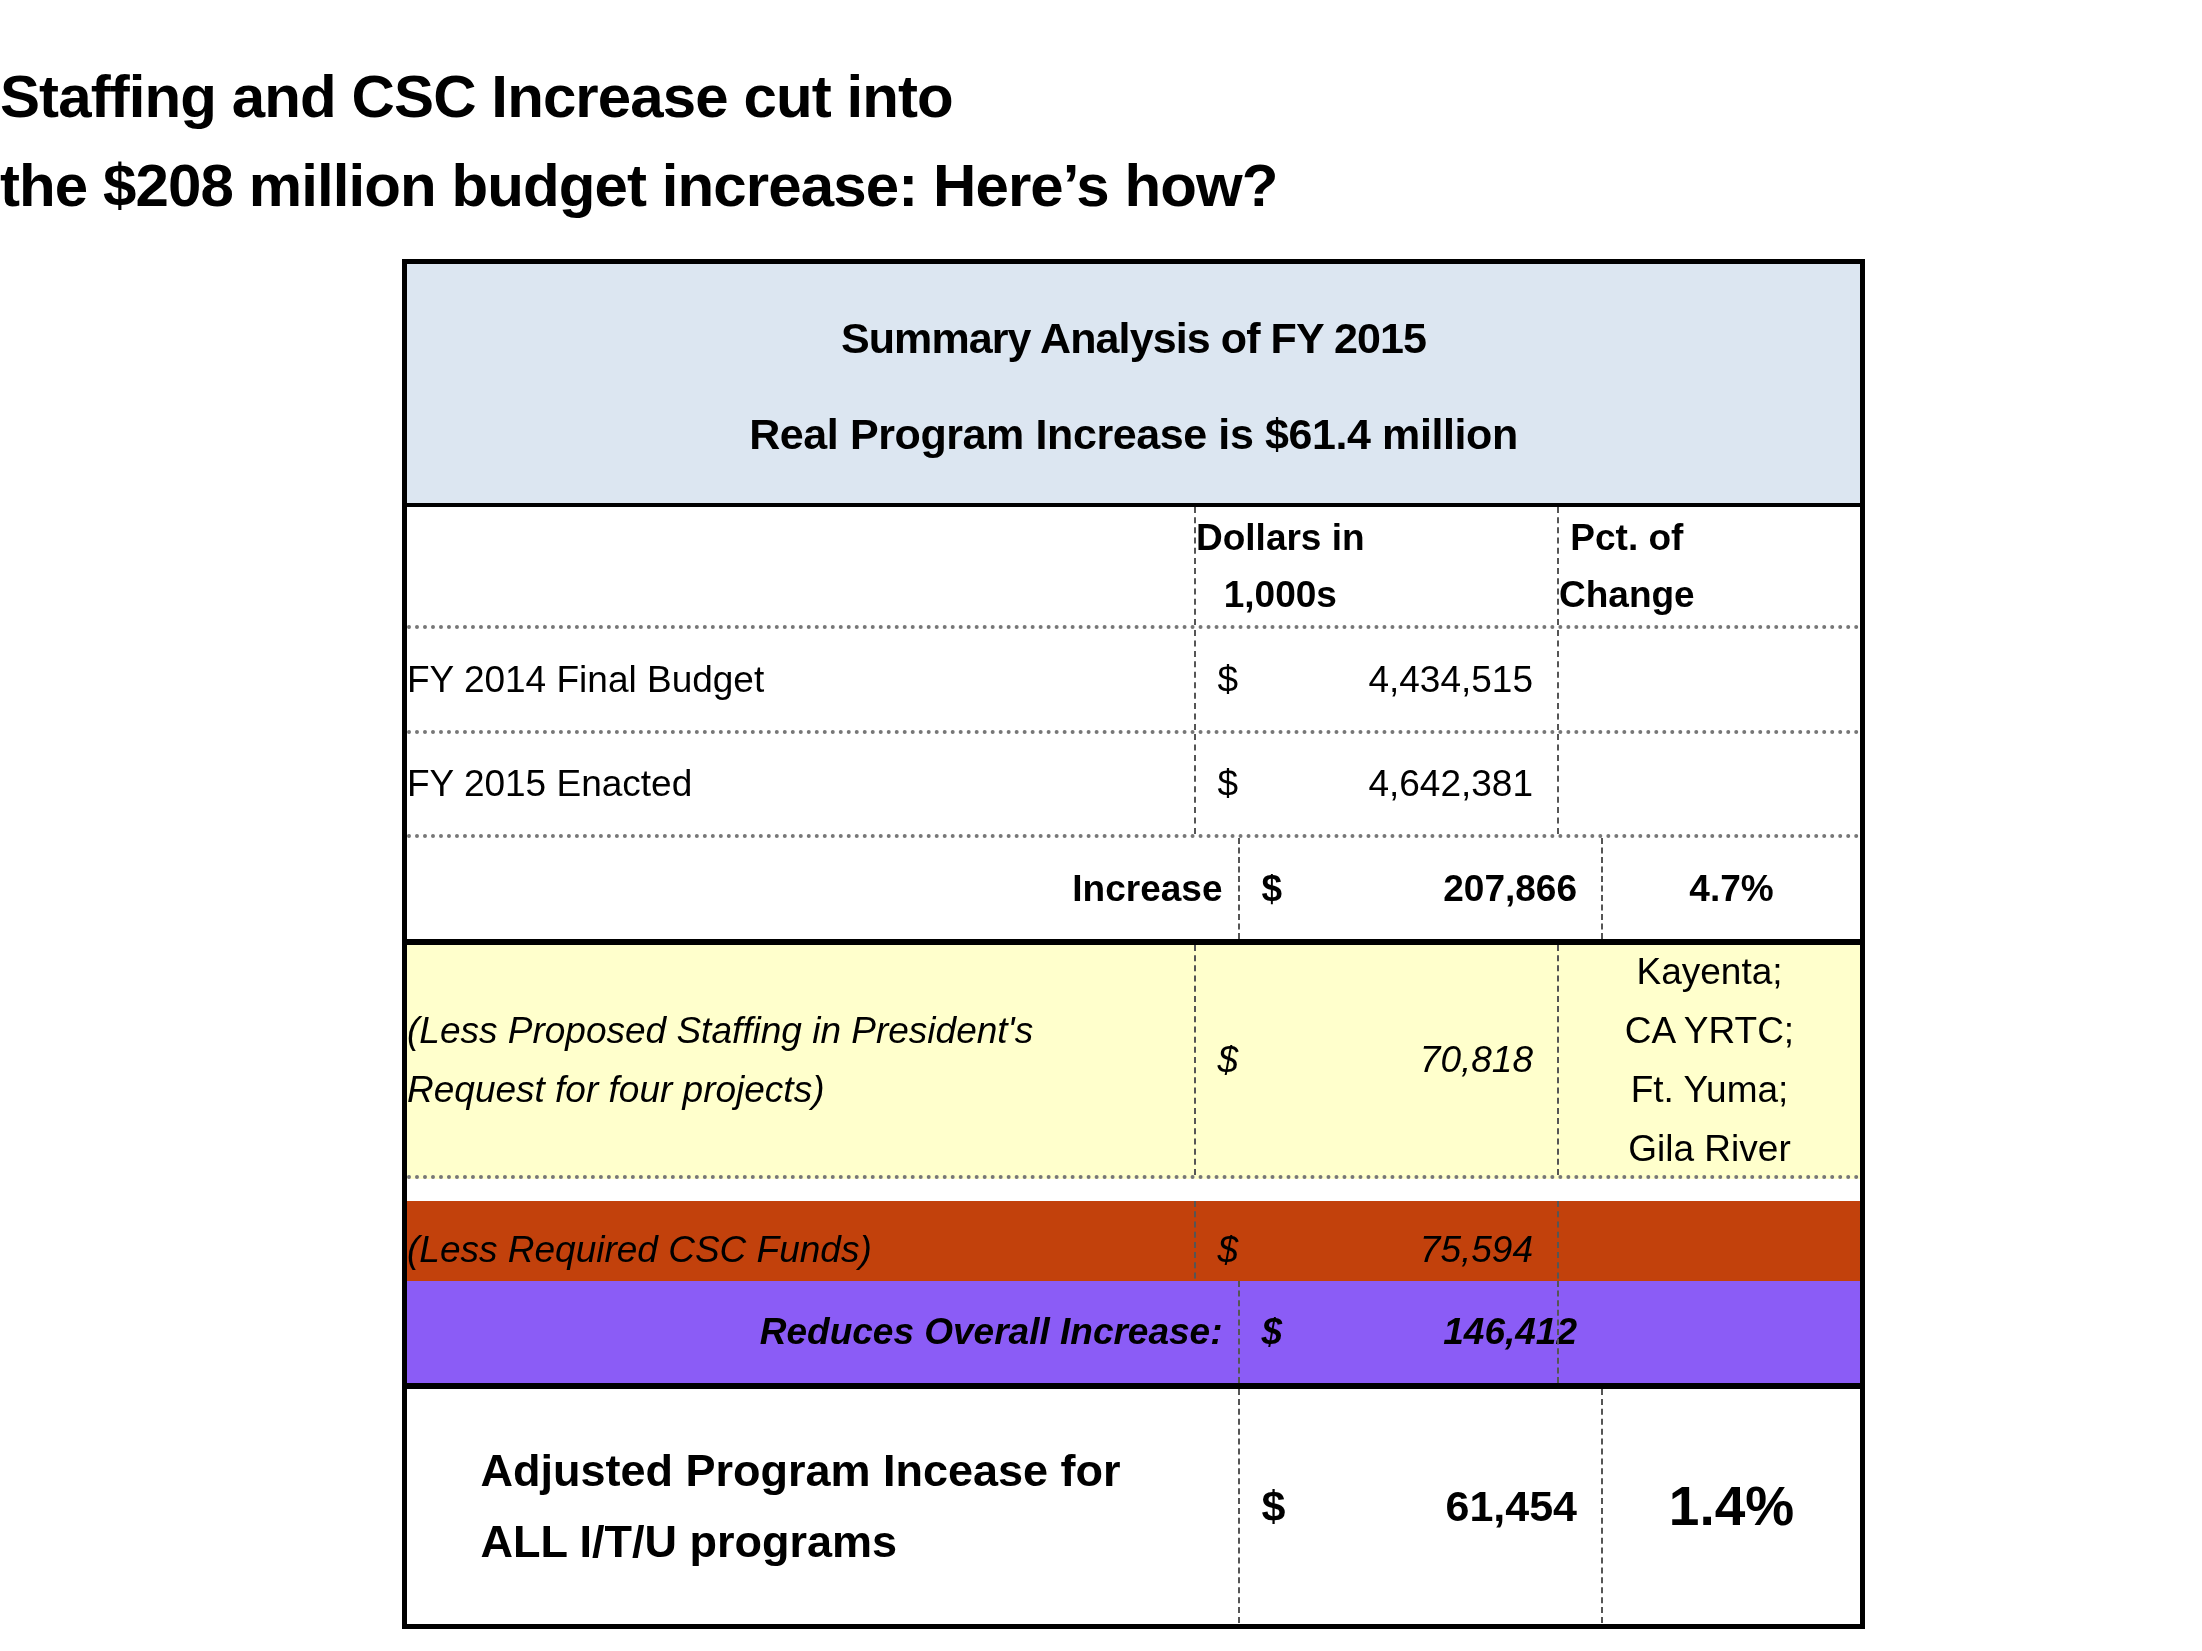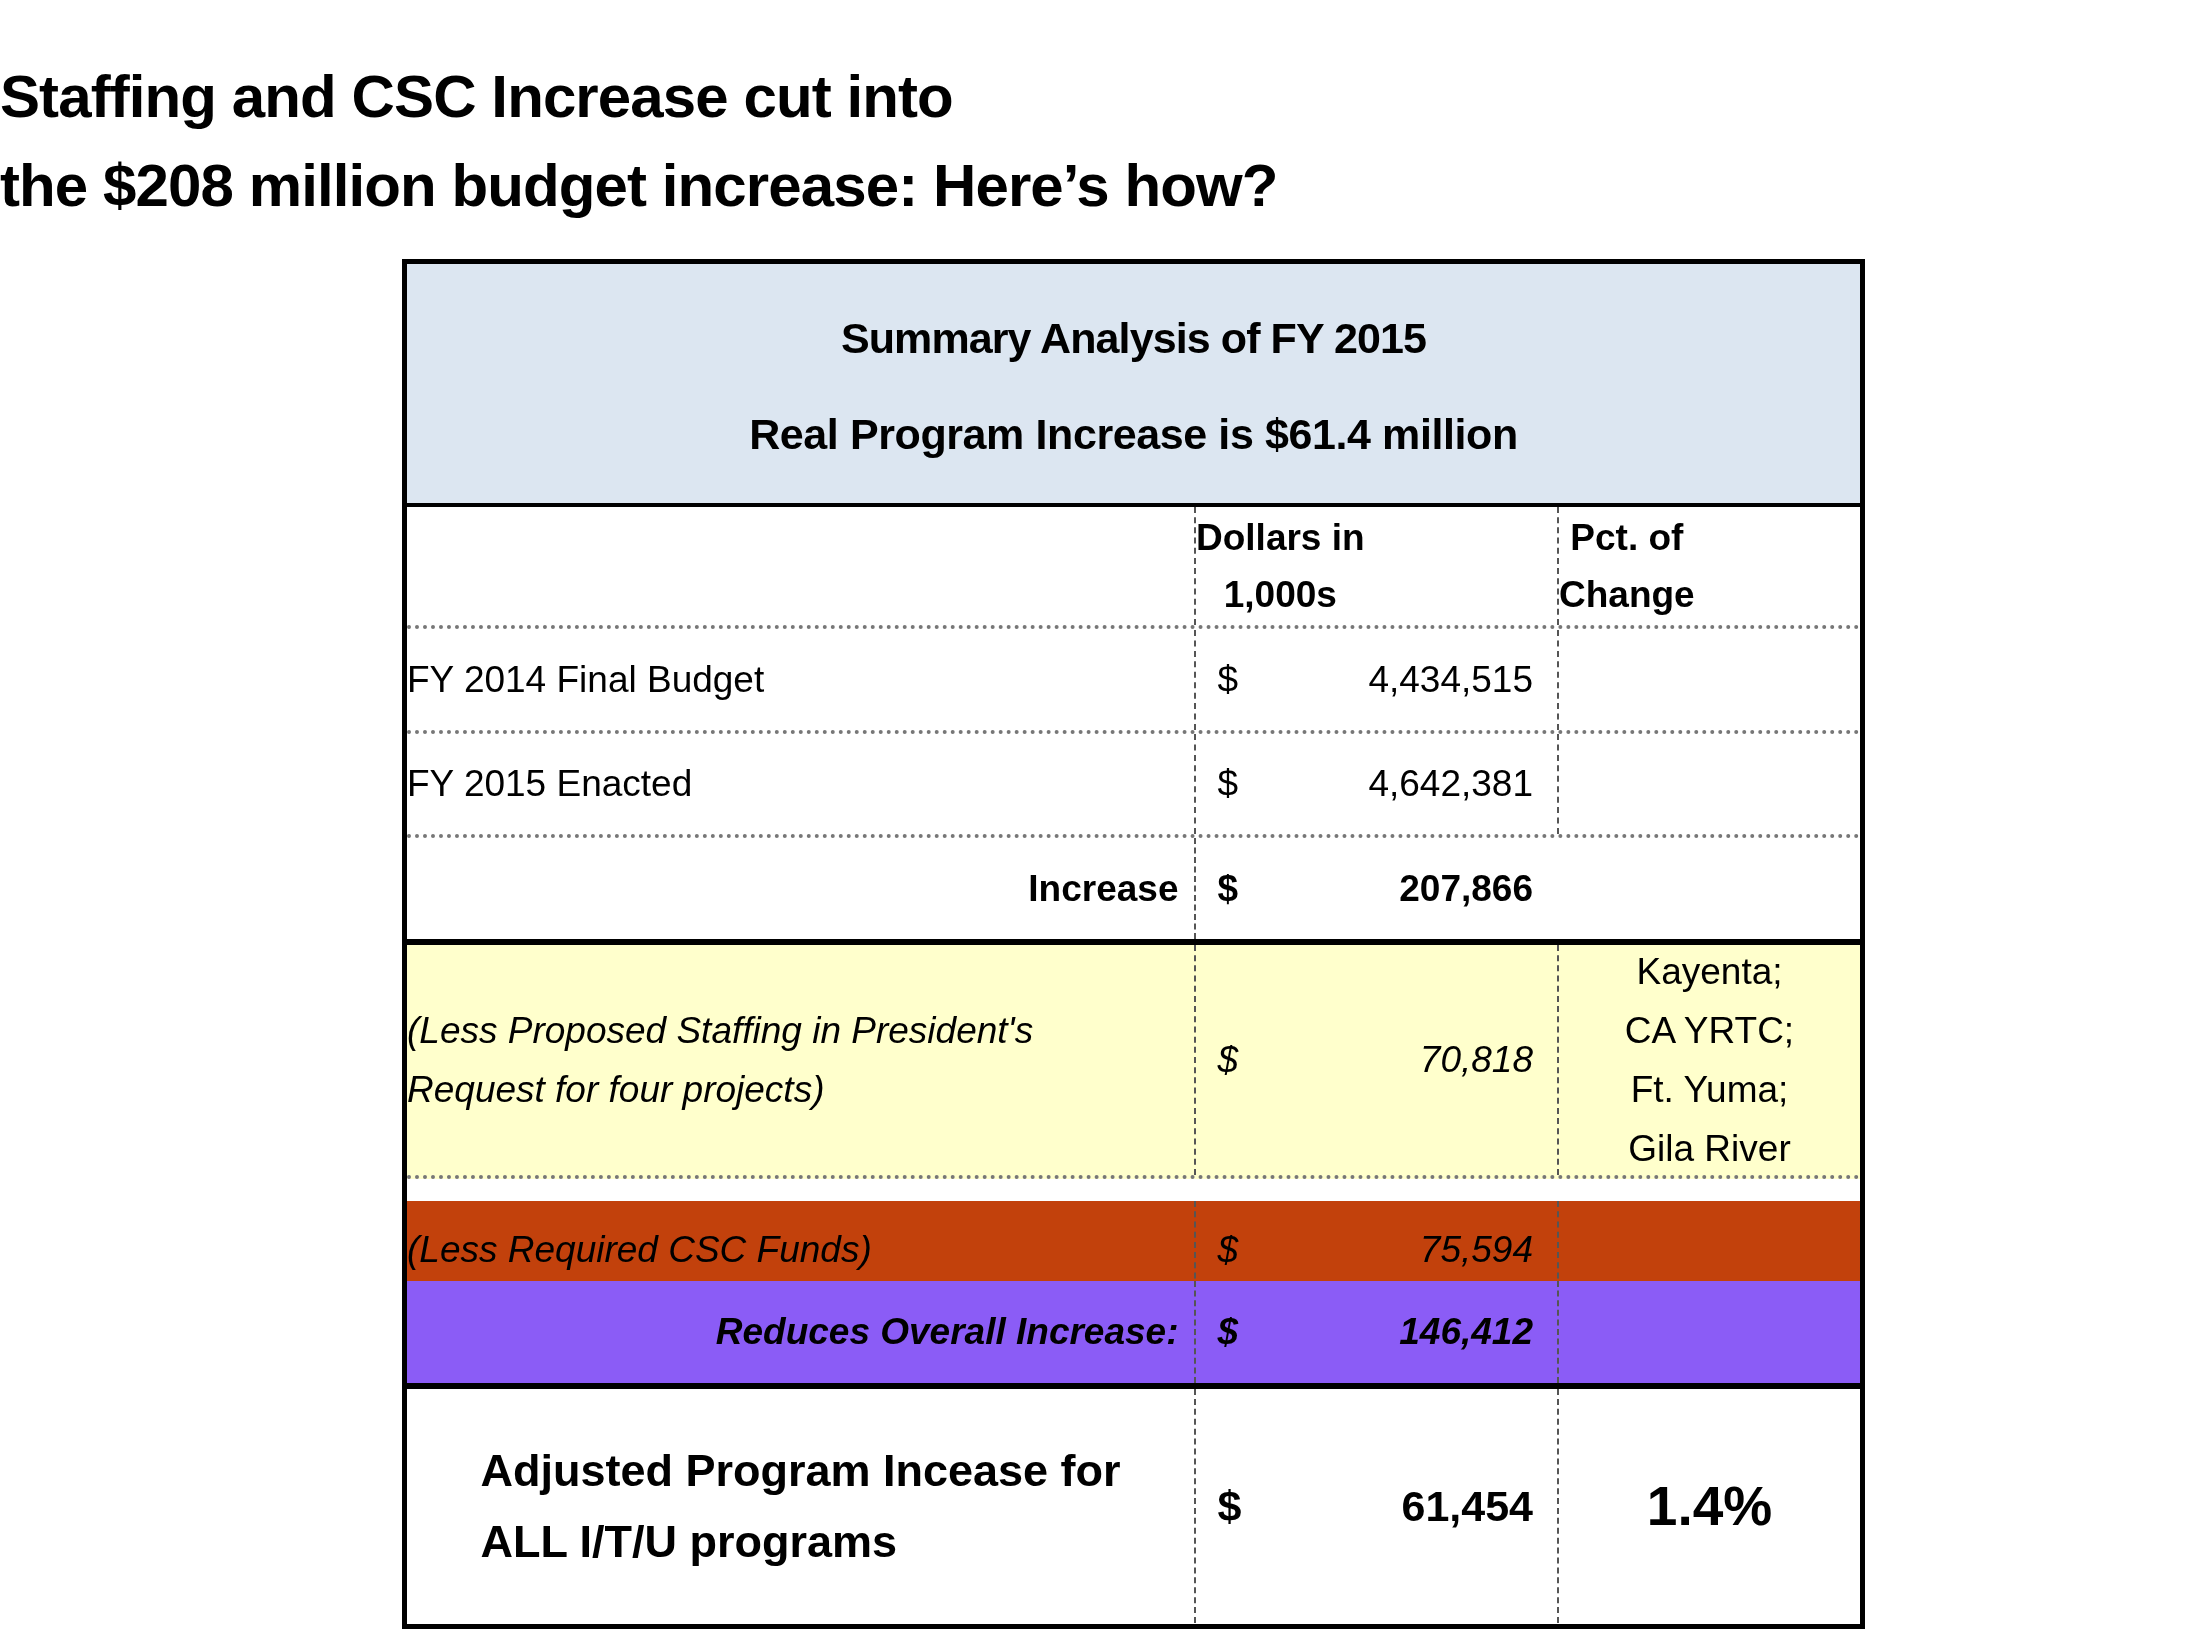--- a/index.html
+++ b/index.html
@@ -17,21 +17,21 @@
   .row { position:absolute; left:0; right:0; box-sizing:border-box; }
   .row.dot { border-bottom:4.3px dotted #777; }
   .row.thick { border-bottom:6px solid #000; }
   .yellow { background:#FFFFCC; }
   .cell { position:absolute; top:0; bottom:0; display:flex; align-items:center; box-sizing:border-box; }
   .c1 { left:0; width:787px; font-size:37px; }
   .c2 { left:787px; width:363px; border-left:2.6px dashed #555; font-size:37px; }
   .c3 { left:1150px; right:0; border-left:2.6px dashed #555; justify-content:center; text-align:center; font-size:37px; }
   .dollar { position:absolute; left:21.5px; }
   .num { position:absolute; right:24px; }
-  .bold { font-weight:bold; }
+  .bold { font-weight:bold;margin-left:44px; }
   .ital { font-style:italic; }
   .right { justify-content:flex-end; padding-right:15.5px; padding-left:0; }
   .colhdr { font-weight:bold; font-size:37px; line-height:57px; text-align:center; justify-content:flex-start; }
   .notes { line-height:59px; font-size:37px; }
   .adj { justify-content:center; text-align:left; padding-left:0; font-weight:bold; font-size:45px; line-height:71px; }
 </style>
 </head>
 <body>
 
 <div class="page-title">
@@ -78,20 +78,21 @@
     </div>
     <div class="cell c3"></div>
   </div>
 
   <div class="row thick" style="top:574px;height:107px;">
     <div class="cell c1 right bold">Increase</div>
     <div class="cell c2 bold">
       <span class="dollar">$</span>
       <span class="num">207,866</span>
     </div>
+    <div class="cell c3 bold">4.7%</div>
   </div>
 
   <div class="row dot yellow" style="top: 681px; height: 234px; background: rgb(255, 255, 204);">
     <div class="cell c1 ital">
       <div style="line-height:59px;">
           <div>(Less Proposed Staffing in President's</div>
           <div>Request for four projects)</div>
         </div>
     </div>
     <div class="cell c2 ital">

